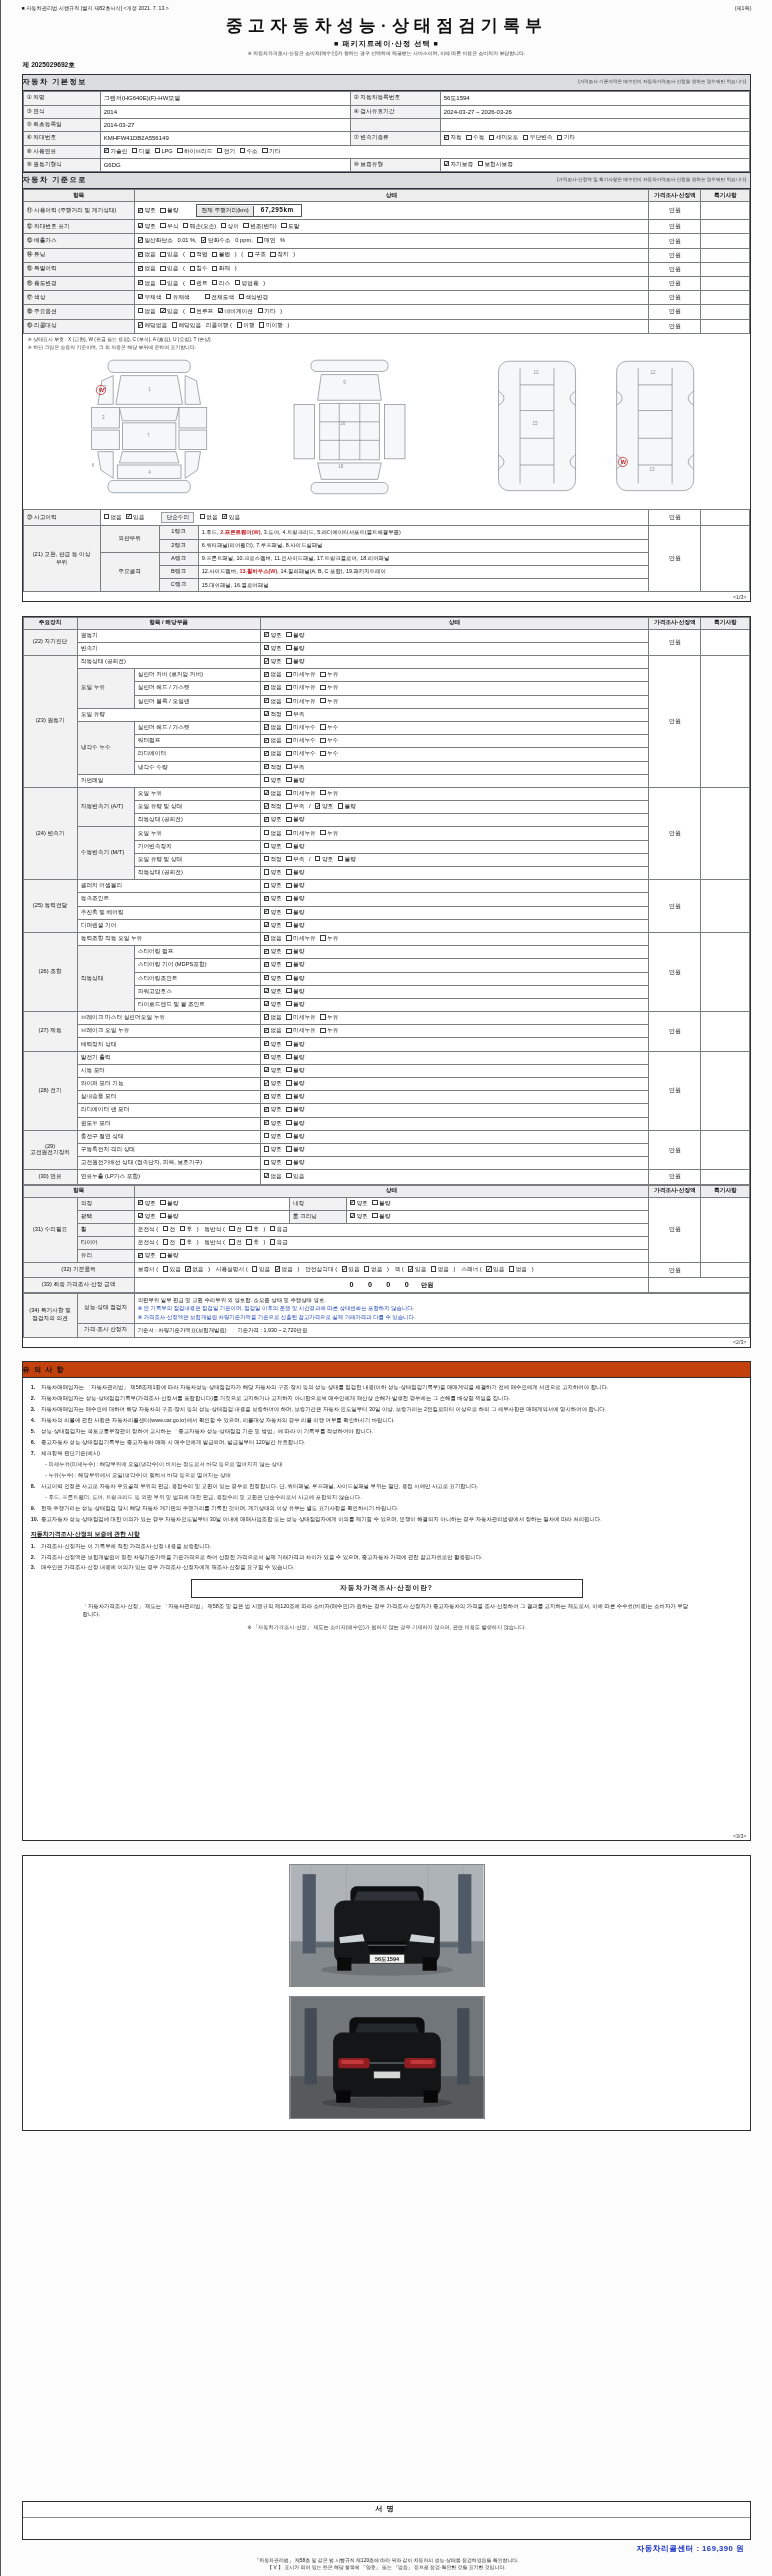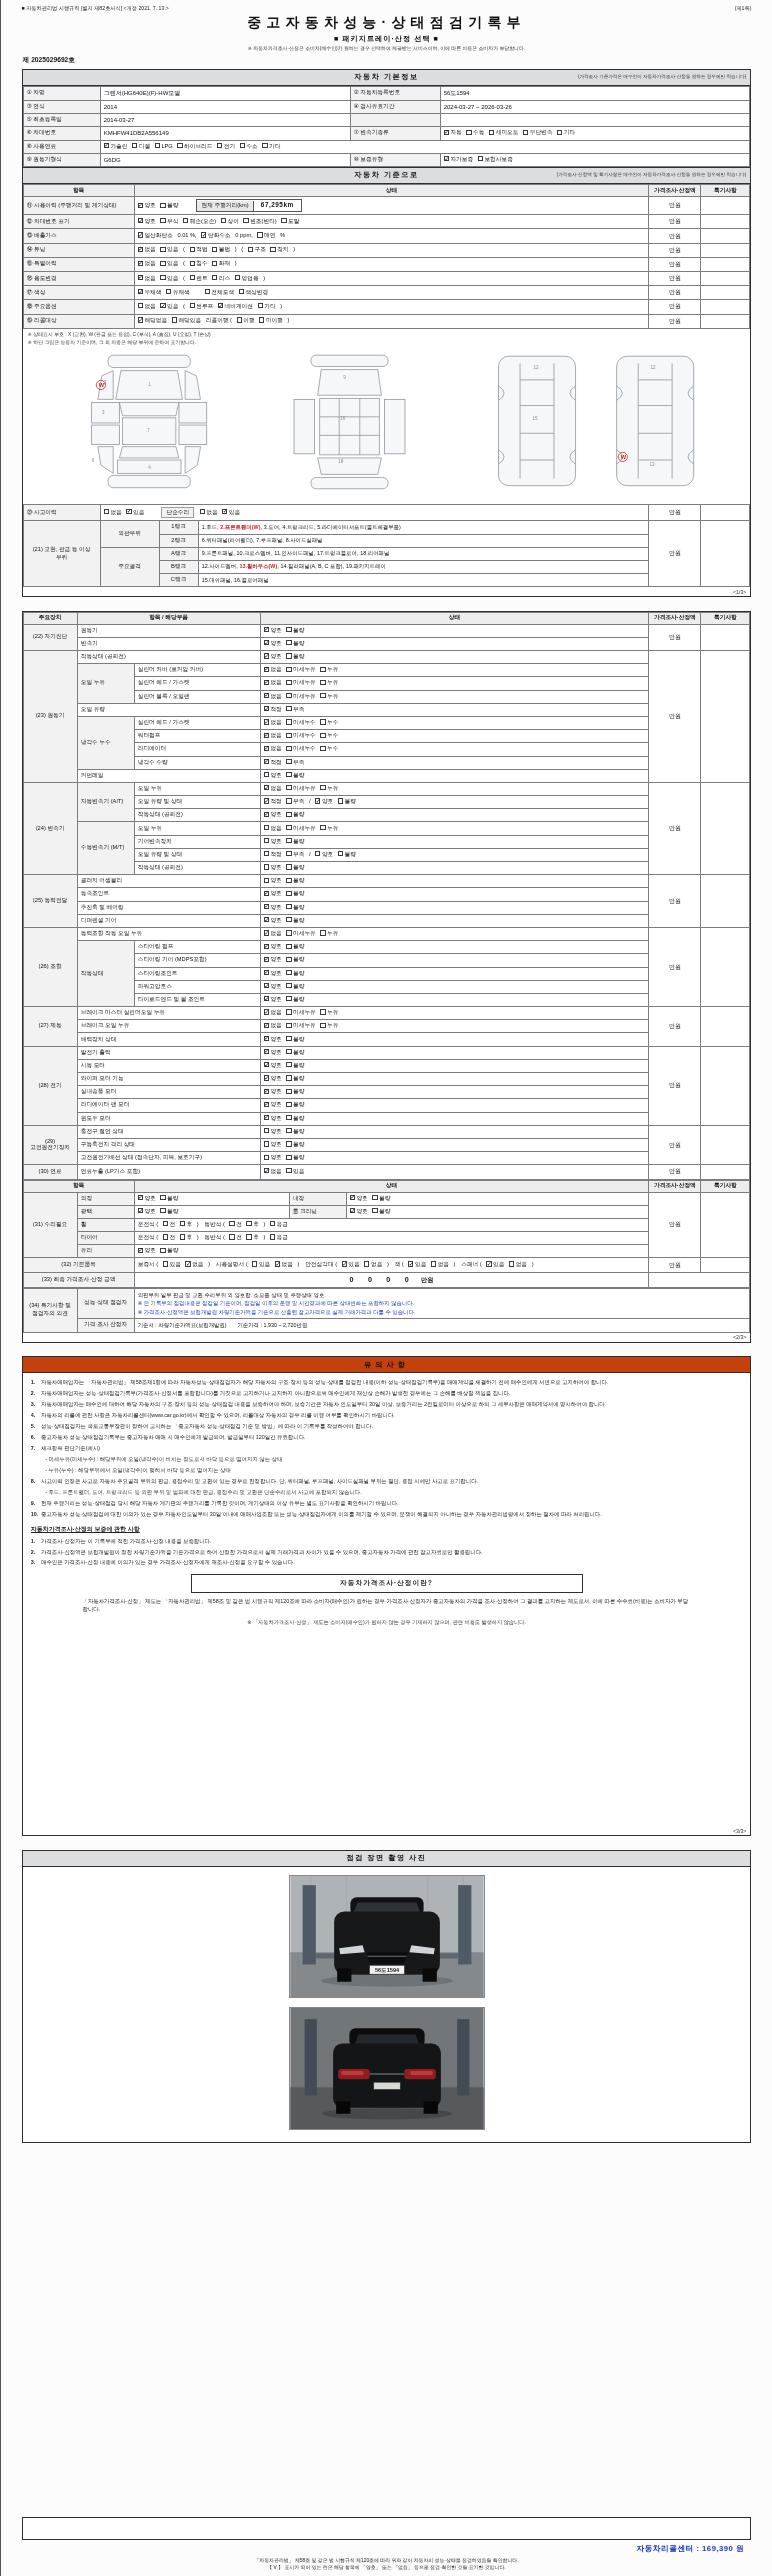--- a/index.html
+++ b/index.html
@@ -1,24 +1,24 @@
 <!DOCTYPE html>
 <html style="font-size:8.2px"><head>
 <meta charset="utf-8">
 <style>
 *{box-sizing:border-box;margin:0;padding:0}
 body{background:#6f6f6f;font-family:"Liberation Sans","DejaVu Sans",sans-serif;color:#101010}
 .doc{width:773px;height:2576px;margin:0 auto;background:#fcfcfd;padding:5.2px 20.6px 0;position:relative;overflow:hidden;border-left:0.5px solid #555;border-right:0.5px solid #555}
 .hdrline{display:flex;justify-content:space-between;font-size:5.2px;color:#222;margin-bottom:1px}
-.title{text-align:center;font-size:14px;font-weight:bold;letter-spacing:5.2px;margin-top:2.1px}
+.title{text-align:center;font-size:17px;font-weight:bold;letter-spacing:5.2px;margin-top:2.1px}
 .subtitle{text-align:center;font-size:7.2px;font-weight:bold;letter-spacing:1px;margin-top:1.5px}
 .subnote{text-align:center;font-size:4.9px;color:#333;margin:1.5px 0 5.2px}
 .docno{font-size:6.7px;font-weight:bold;margin:0 0 3.1px 1px}
 .box{border:1px solid #2f2f33;background:#fff;margin-bottom:13.4px}
-.secbar{position:relative;text-align:center;font-size:7.2px;font-weight:bold;background:#dcdddf;border-bottom:0.5px solid #2f2f33;padding:2.6px 0;letter-spacing:1.5px}
+.secbar{position:relative;text-align:left;font-size:7.2px;font-weight:bold;background:#dcdddf;border-bottom:0.5px solid #2f2f33;padding:2.6px 0;letter-spacing:1.5px}
 .secbar.mid{border-top:0.5px solid #2f2f33}
 .secbar.plain{background:#c2410c;letter-spacing:4.1px}
 .secbar .note{position:absolute;right:4.1px;top:4.1px;font-size:4.6px;font-weight:normal;letter-spacing:0;color:#333}
 table{border-collapse:collapse;width:100%;font-size:6px;table-layout:fixed}
 td,th{border:0.5px solid #7a7d82;padding:2.1px 3.1px;word-break:keep-all;overflow:hidden}
 th{background:#ededee;text-align:center;font-size:5.7px;padding:1.5px}
 td.lab{background:#f2f2f3;font-size:5.7px}
 td.c,th.c{text-align:center}
 .itm{font-size:5.7px}
 .opt{display:inline-block;margin-right:4.6px;white-space:nowrap;font-size:5.7px}
@@ -700,23 +700,20 @@
           <span>매수인은 가격조사·산정 내용에 이의가 있는 경우 가격조사·산정자에게 재조사·산정을 요구할 수 있습니다.</span>
         </div>
         <div class="aboutbox">자동차가격조사·산정이란?</div>
         <div class="abouttext">「자동차가격조사·산정」 제도는 「자동차관리법」 제58조 및 같은 법 시행규칙 제120조에 따라 소비자(매수인)가 원하는 경우 가격조사·산정자가 중고자동차의 가격을 조사·산정하여 그 결과를 고지하는 제도로서, 이에 따른 수수료(비용)는 소비자가 부담합니다.</div>
         <div class="aboutnote">※ 「자동차가격조사·산정」 제도는 소비자(매수인)가 원하지 않는 경우 기재하지 않으며, 관련 비용도 발생하지 않습니다.</div>
       </div>
     <div class="pagemark">&lt;3/3&gt;</div>
   </div>
 
   <div class="box">
-    <div class="secbar">
-      <span>점검 장면 촬영 사진</span>
-    </div>
     <div class="photosbody">
       <svg class="photo" width="196" height="123" viewBox="0 0 380 238">
         <rect width="380" height="238" fill="#aeb3b7"></rect>
         <g stroke="#9aa0a4" stroke-width="1">
           <line x1="40" y1="0" x2="40" y2="150"></line>
             <line x1="110" y1="0" x2="110" y2="150"></line>
           <line x1="270" y1="0" x2="270" y2="150"></line>
             <line x1="340" y1="0" x2="340" y2="150"></line>
         </g>
         <rect y="150" width="380" height="88" fill="#83898d"></rect>
@@ -753,20 +750,21 @@
         <line x1="156" y1="130" x2="224" y2="130" stroke="#5c6369" stroke-width="3"></line>
         <rect x="164" y="146" width="52" height="14" fill="#d8d9d4" stroke="#333"></rect>
         <rect x="90" y="184" width="28" height="24" fill="#070708"></rect>
         <rect x="262" y="184" width="28" height="24" fill="#070708"></rect>
       </svg>
     </div>
   </div>
 
   <div class="signwrap">
     <div class="signbox">
+      <div class="signtitle">서명</div>
       <div class="signbody"></div>
     </div>
     <div class="insurance">
       <span>자동차리콜센터 :</span>
       <span>169,390 원</span>
     </div>
     <div class="footnote">「자동차관리법」 제58조 및 같은 법 시행규칙 제120조에 따라 위와 같이 자동차의 성능·상태를 점검하였음을 확인합니다.</div>
     <div class="footnote">【 V 】 표시가 되어 있는 란은 해당 항목에 「양호」 또는 「없음」 등으로 점검·확인한 것을 표기한 것입니다.</div>
   </div>
 

